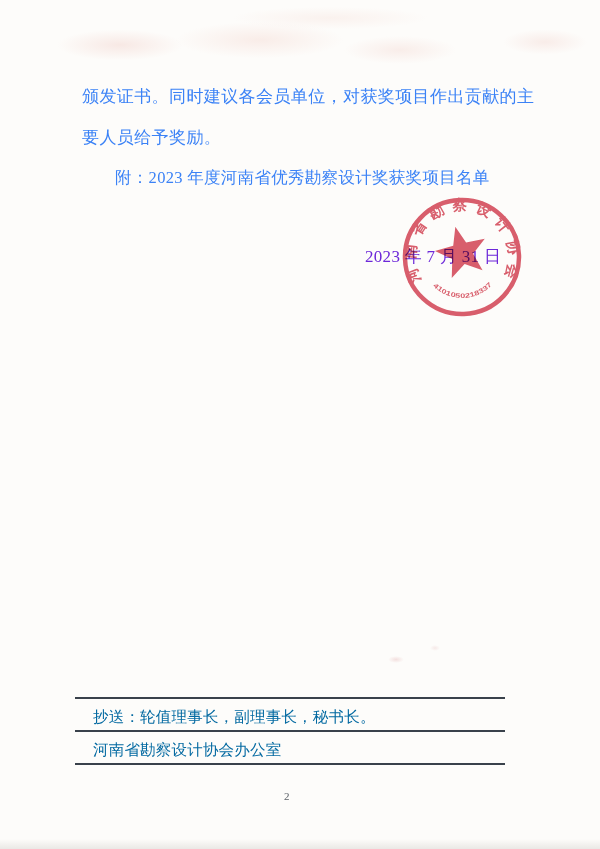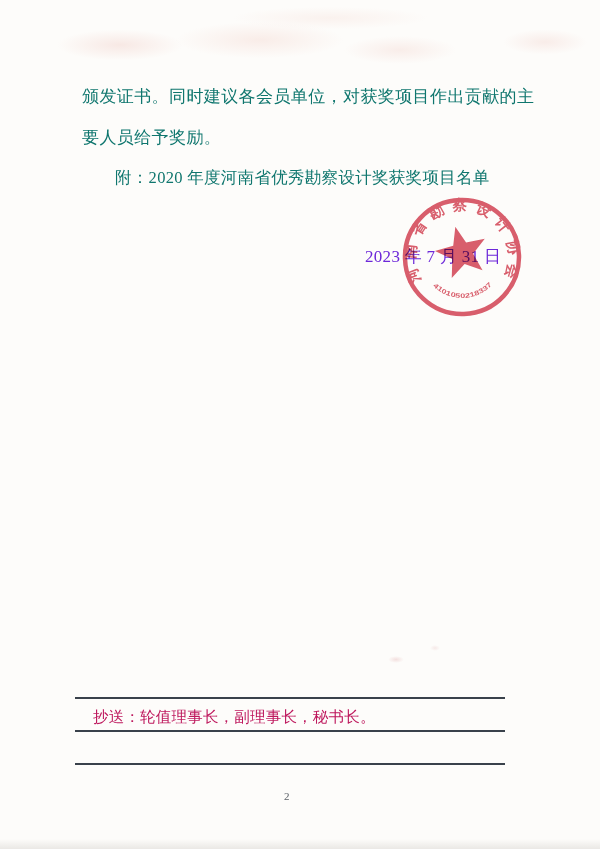--- a/index.html
+++ b/index.html
@@ -40,21 +40,21 @@
              background: radial-gradient(ellipse, rgba(225,175,175,0.25), rgba(225,175,175,0) 70%); }
   .bottom-shade {
     position: absolute;
     left: 0; bottom: 0; width: 600px; height: 10px;
     background: linear-gradient(to bottom, rgba(190,186,180,0), rgba(190,186,180,0.3));
     pointer-events: none;
   }
 
   .body-line {
     position: absolute;
-    color: #0f766e;
+    color: #3b82f6;
     font-size: 17px;
     letter-spacing: 0.4px;
     white-space: nowrap;
   }
   .line-1 { left: 82px;  top: 85px; }
   .line-2 { left: 82px;  top: 126px; text-align: right; }
   .attachment { left: 115px; top: 167px; font-size: 16.5px; letter-spacing: 0.3px; }
 
   .sign-date {
     position: absolute;
@@ -93,21 +93,21 @@
     left: 75px;
     width: 430px;
     background: #39414b;
   }
   .rule-1 { top: 697px; height: 2px; }
   .rule-2 { top: 730px; height: 1.5px; }
   .rule-3 { top: 763px; height: 2px; }
 
   .footer-text {
     position: absolute;
-    color: #be185d;
+    color: #0369a1;
     font-size: 15.5px;
     letter-spacing: 0.2px;
     white-space: nowrap;
   }
   .copy-line  { left: 93px; top: 707px; }
   .office     { left: 93px; top: 740px; }
   .issue-date { right: 95px; top: 741px; font-size: 15px; }
 
   .page-number {
     position: absolute;
@@ -123,21 +123,21 @@
 <div class="page">
 
   <div class="scan-bleed"></div>
   <div class="scan-speck speck-a"></div>
   <div class="scan-speck speck-b"></div>
 
   <div class="body-line line-1">颁发证书。同时建议各会员单位，对获奖项目作出贡献的主</div>
 
   <div class="body-line line-2">要人员给予奖励。</div>
 
-  <div class="body-line attachment">附：2020 年度河南省优秀勘察设计奖获奖项目名单</div>
+  <div class="body-line attachment">附：2023 年度河南省优秀勘察设计奖获奖项目名单</div>
 
   <div class="sign-date">2023 年 7 月 31 日</div>
 
   <svg class="stamp" viewBox="0 0 128 128" xmlns="http://www.w3.org/2000/svg">
     <defs>
       <path id="sealArc" d="M 23.3,87.5 A 47,47 0 1 1 104.7,87.5" fill="none"></path>
       <path id="sealNum" d="M 32.6,90.4 A 41,41 0 0 0 95.4,90.4" fill="none"></path>
     </defs>
     <circle cx="64" cy="64" r="57" fill="none" stroke="#d5495a" stroke-width="4.5"></circle>
     <path d="M0,-27 L6.64,-9.14 L25.68,-8.34 L10.75,3.49 L15.87,21.84 L0,11.3 L-15.87,21.84 L-10.75,3.49 L-25.68,-8.34 L-6.64,-9.14 Z" transform="translate(64,60) rotate(-12)" fill="#d5495a"></path>
@@ -148,20 +148,21 @@
       <textPath href="#sealNum" startOffset="2" textLength="66" lengthAdjust="spacingAndGlyphs">4101050218337</textPath>
     </text>
   </svg>
 
   <div class="rule rule-1"></div>
 
   <div class="footer-text copy-line">抄送：轮值理事长，副理事长，秘书长。</div>
 
   <div class="rule rule-2"></div>
 
+  <div class="footer-text office">河南省勘察设计协会办公室</div>
 
 
   <div class="rule rule-3"></div>
 
   <div class="page-number">2</div>
 
   <div class="bottom-shade"></div>
 
 </div>
 

